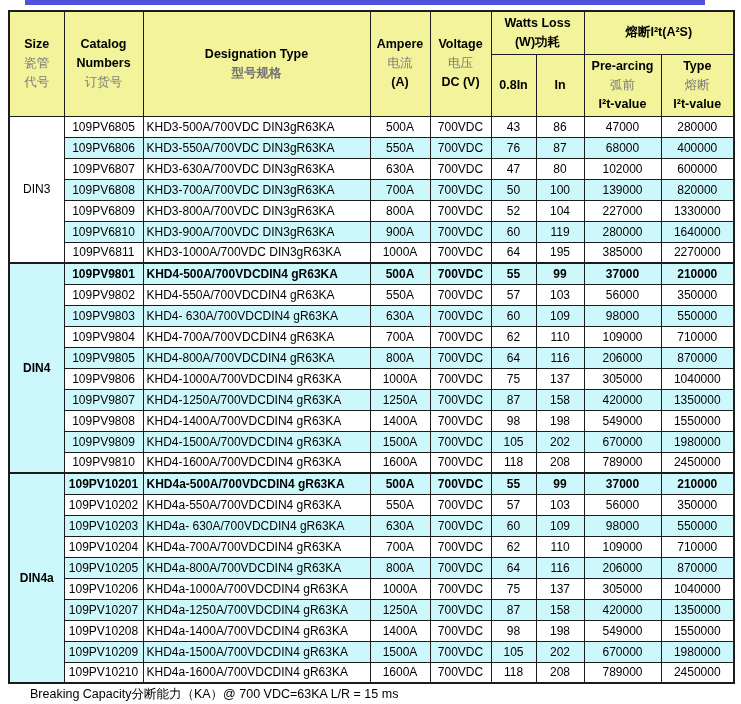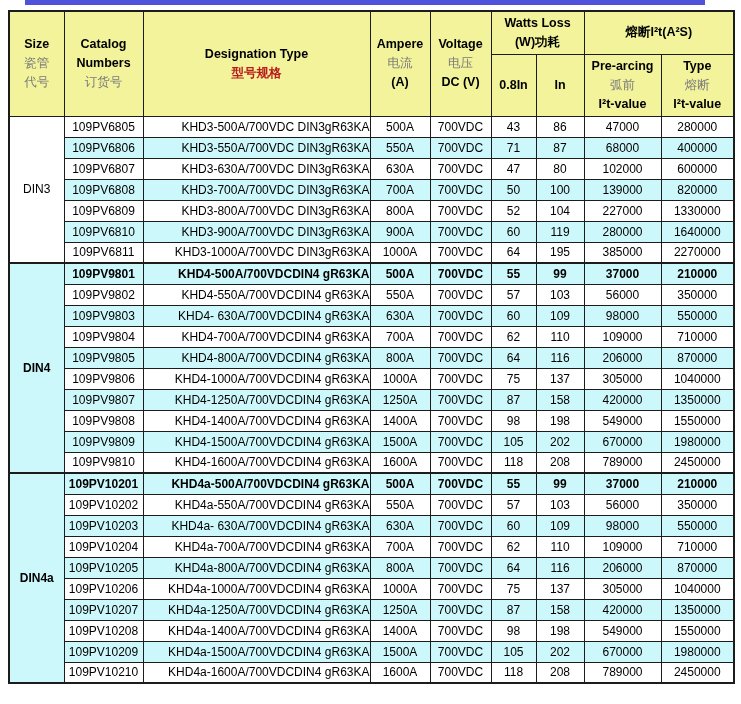--- a/index.html
+++ b/index.html
@@ -26,28 +26,28 @@
     padding:0;overflow:hidden;white-space:nowrap;
   }
   thead th{
     background:var(--header_bg);
     font-weight:bold;font-size:12.5px;line-height:19px;
     text-align:center;vertical-align:middle;
   }
   thead tr.h1{height:43px;}
   thead tr.h2{height:62px;}
   .zh{color:var(--muted_zh);font-weight:normal;}
-  .zh-strong{color:#b91c1c;font-weight:bold;}
+  .zh-strong{color:#737373;font-weight:bold;}
 
   tbody td{
     font-size:12px;text-align:center;height:21px;
     background:#fff;vertical-align:middle;
   }
   tbody tr.band td{background:var(--band_bg);}
-  tbody td.designation{text-align:right;padding-left:9px;}
+  tbody td.designation{text-align:left;padding-left:3px;}
   tbody td.size-cell{background:#fff;font-size:12px;}
   tbody tr.group-start td{border-top:2px solid var(--line_color);font-weight:bold;}
 
   .footer-note{
     position:absolute;left:30px;top:686px;
     font-size:12.5px;color:#000;
   }
 </style>
 </head>
 <body>
@@ -127,21 +127,21 @@
           <td class="watts-08in">43</td>
           <td class="watts-in">86</td>
           <td class="prearcing-i2t">47000</td>
           <td class="total-i2t">280000</td>
         </tr>
         <tr class="band">
           <td class="catalog">109PV6806</td>
           <td class="designation">KHD3-550A/700VDC DIN3gR63KA</td>
           <td class="ampere">550A</td>
           <td class="voltage">700VDC</td>
-          <td class="watts-08in">71</td>
+          <td class="watts-08in">76</td>
           <td class="watts-in">87</td>
           <td class="prearcing-i2t">68000</td>
           <td class="total-i2t">400000</td>
         </tr>
         <tr>
           <td class="catalog">109PV6807</td>
           <td class="designation">KHD3-630A/700VDC DIN3gR63KA</td>
           <td class="ampere">630A</td>
           <td class="voltage">700VDC</td>
           <td class="watts-08in">47</td>
@@ -387,14 +387,15 @@
           <td class="ampere">1600A</td>
           <td class="voltage">700VDC</td>
           <td class="watts-08in">118</td>
           <td class="watts-in">208</td>
           <td class="prearcing-i2t">789000</td>
           <td class="total-i2t">2450000</td>
         </tr>
       </tbody>
   </table>
 
+  <div class="footer-note">Breaking Capacity分断能力（KA）@ 700 VDC=63KA   L/R = 15 ms</div>
 
 </div>
 
 </body></html>

